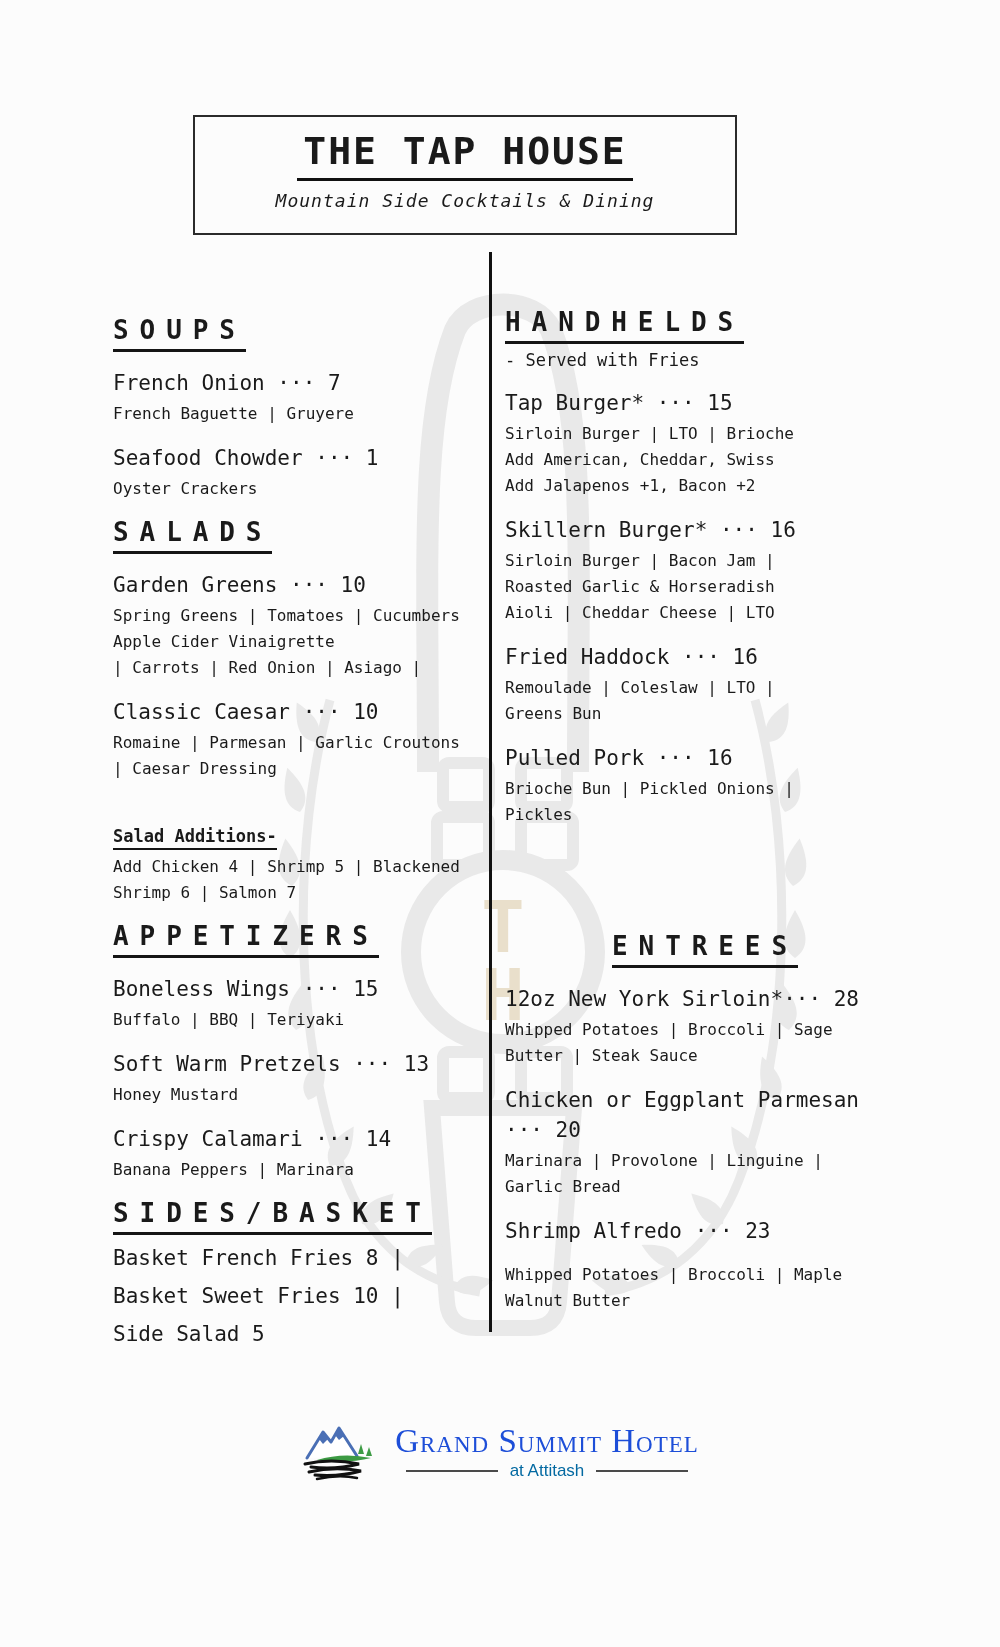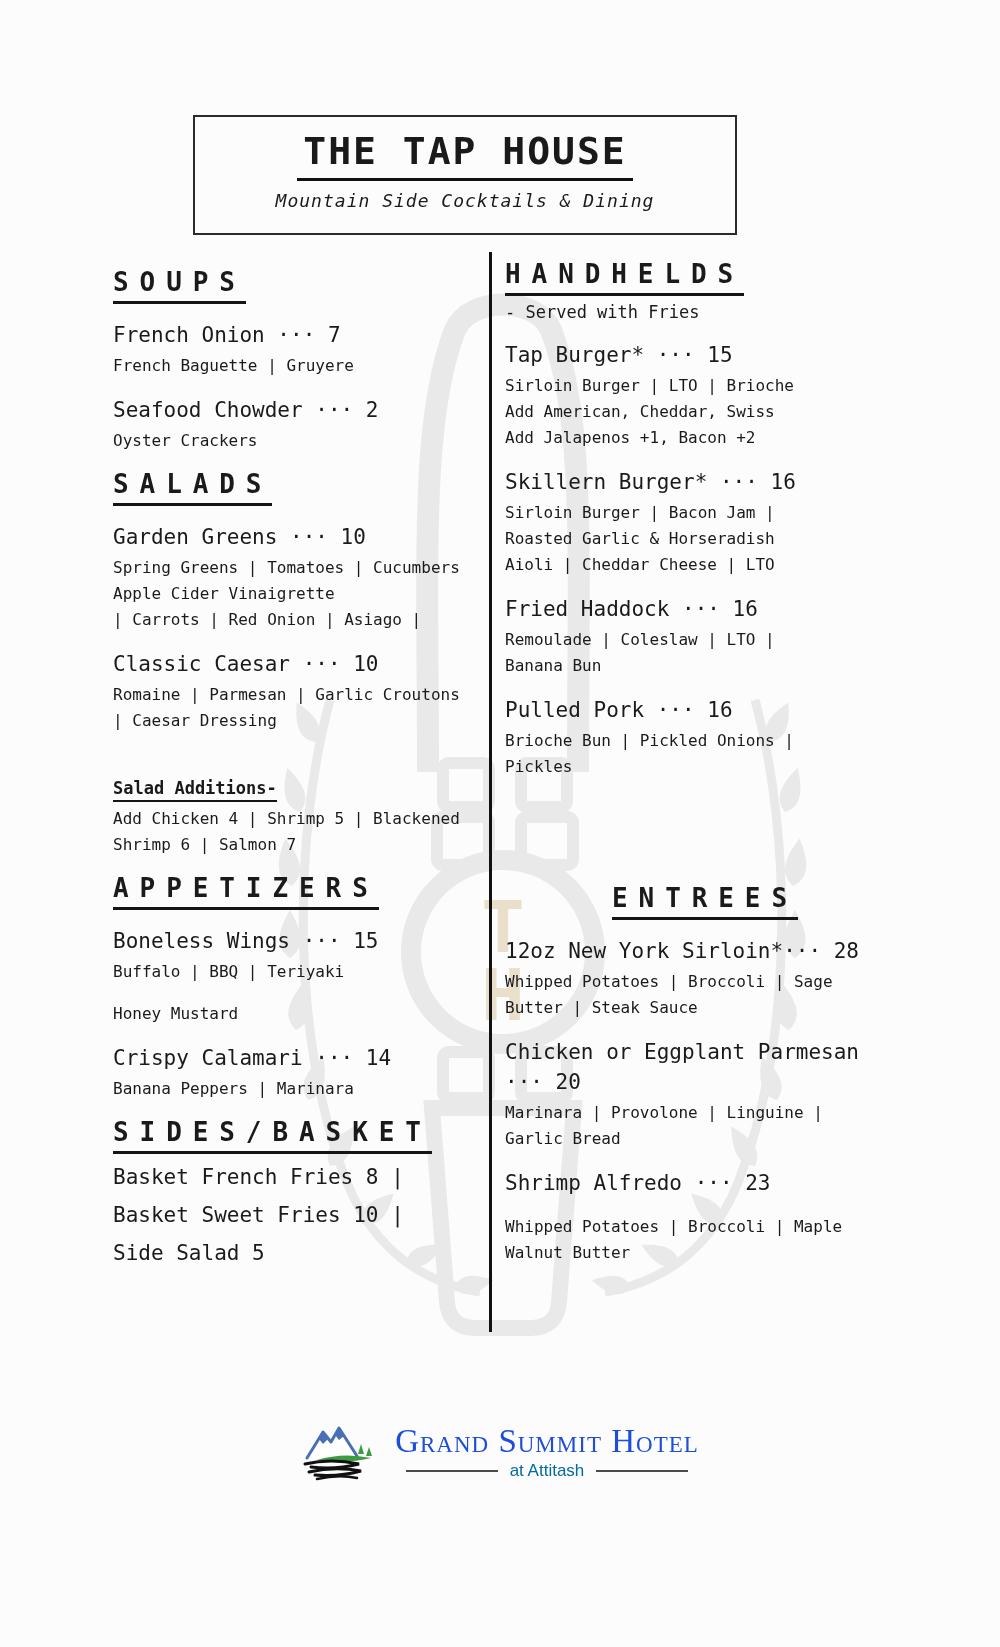--- a/index.html
+++ b/index.html
@@ -14,21 +14,21 @@
   .header-box{
     position:absolute;left:193px;top:115px;width:540px;height:116px;
     border:2px solid #2b2b2b;text-align:center;background:transparent;
   }
   .page-title{
     display:inline-block;margin-top:12px;font-size:38px;font-weight:bold;
     letter-spacing:2px;border-bottom:3px solid #111;padding:0 6px 5px 6px;white-space:nowrap;
   }
   .page-subtitle{margin-top:9px;font-size:18px;font-style:italic;letter-spacing:1px;white-space:nowrap;}
   
-  .col{position:absolute;}
+  .col{position:absolute;margin-top:48px;}
   #col-left{left:113px;top:252px;width:372px;}
   #col-right{left:505px;top:244px;width:400px;}
   .divider{position:absolute;left:489px;top:252px;width:3px;height:1080px;background:#111;}
   .heading-row{margin:16px 0 4px 0;}
   .section-heading{
     display:inline-block;font-size:26px;font-weight:bold;letter-spacing:0.42em;
     line-height:1.15;border-bottom:3px solid #151515;padding-bottom:3px;white-space:nowrap;
   }
   .section-note{font-size:17px;line-height:24px;margin-top:2px;white-space:nowrap;}
   .item{margin-top:16px;}
@@ -113,21 +113,21 @@
   <div class="heading-row">
     <span class="section-heading">SOUPS</span>
   </div>
   <div class="item">
     <div class="item-title">French Onion ··· 7</div>
     <div class="item-desc">
       <div class="desc-line">French Baguette | Gruyere</div>
     </div>
   </div>
   <div class="item">
-    <div class="item-title">Seafood Chowder ··· 2</div>
+    <div class="item-title">Seafood Chowder ··· 1</div>
     <div class="item-desc">
       <div class="desc-line">Oyster Crackers</div>
     </div>
   </div>
 
   <div class="heading-row">
     <span class="section-heading">SALADS</span>
   </div>
   <div class="item">
     <div class="item-title">Garden Greens ··· 10</div>
@@ -156,20 +156,21 @@
   <div class="heading-row">
     <span class="section-heading">APPETIZERS</span>
   </div>
   <div class="item">
     <div class="item-title">Boneless Wings ··· 15</div>
     <div class="item-desc">
       <div class="desc-line">Buffalo | BBQ | Teriyaki</div>
     </div>
   </div>
   <div class="item">
+    <div class="item-title">Soft Warm Pretzels ··· 13</div>
     <div class="item-desc">
       <div class="desc-line">Honey Mustard</div>
     </div>
   </div>
   <div class="item">
     <div class="item-title">Crispy Calamari ··· 14</div>
     <div class="item-desc">
       <div class="desc-line">Banana Peppers | Marinara</div>
     </div>
   </div>
@@ -210,21 +211,21 @@
     <div class="item-desc">
       <div class="desc-line">Sirloin Burger | Bacon Jam |</div>
       <div class="desc-line">Roasted Garlic &amp; Horseradish</div>
       <div class="desc-line">Aioli | Cheddar Cheese | LTO</div>
     </div>
   </div>
   <div class="item">
     <div class="item-title">Fried Haddock ··· 16</div>
     <div class="item-desc">
       <div class="desc-line">Remoulade | Coleslaw | LTO |</div>
-      <div class="desc-line">Banana Bun</div>
+      <div class="desc-line">Greens Bun</div>
     </div>
   </div>
   <div class="item">
     <div class="item-title">Pulled Pork ··· 16</div>
     <div class="item-desc">
       <div class="desc-line">Brioche Bun | Pickled Onions |</div>
       <div class="desc-line">Pickles</div>
     </div>
   </div>
 

